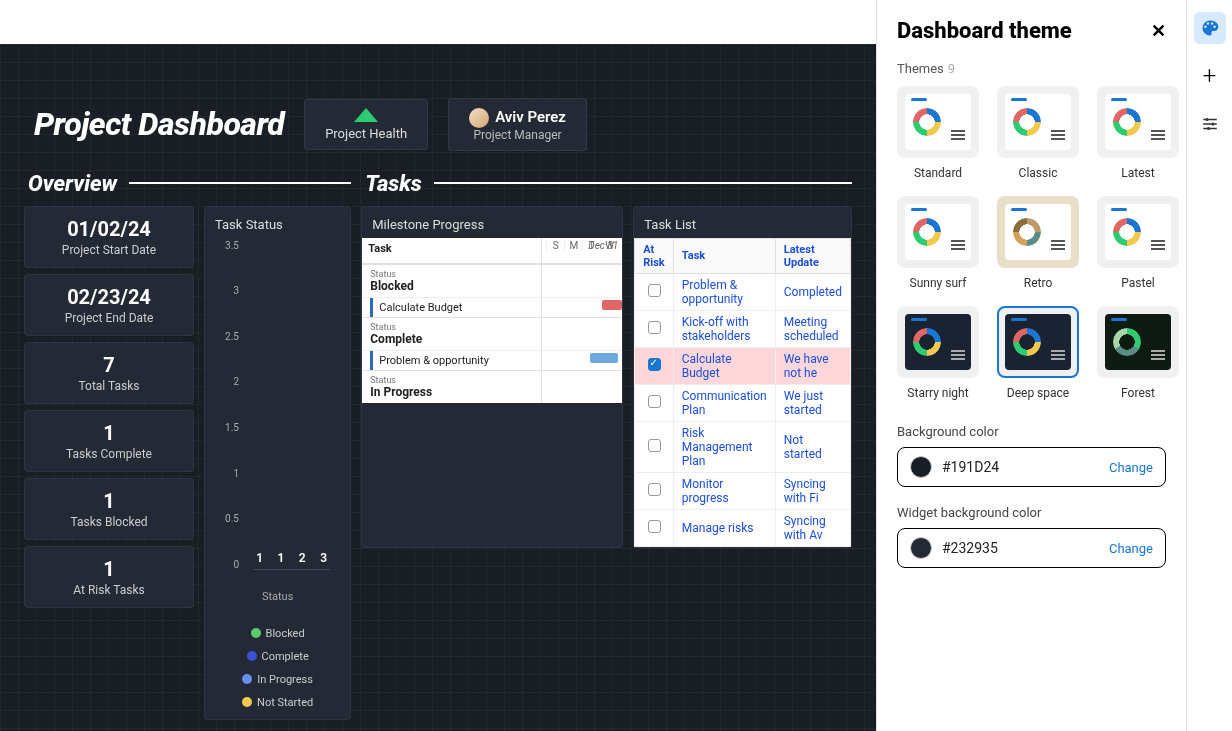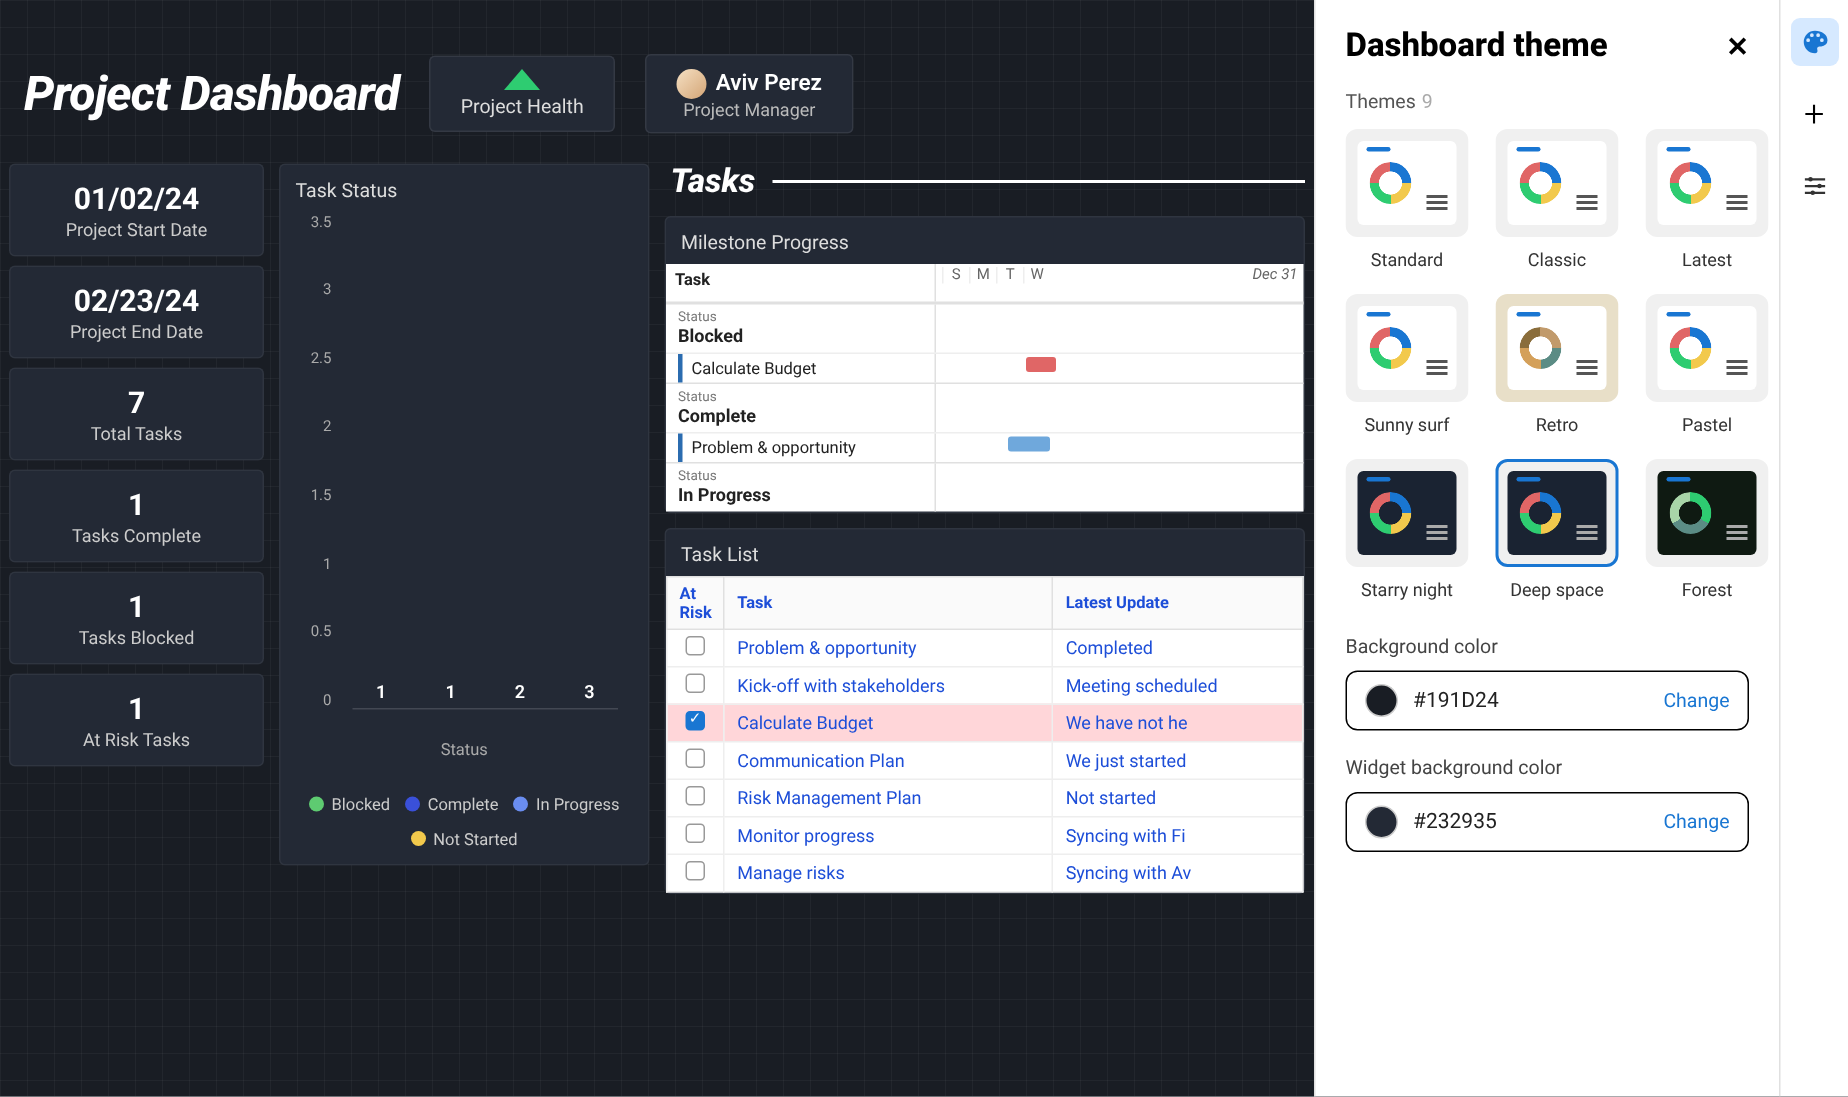--- a/index.html
+++ b/index.html
@@ -1,17 +1,17 @@
 <!DOCTYPE html>
 <html><head>
 <meta charset="utf-8">
 <style>
 * { margin:0; padding:0; box-sizing:border-box; font-family:-apple-system,BlinkMacSystemFont,"Segoe UI",Roboto,sans-serif; }
 body { background:#fff; display:flex; width:1232px; height:731px; overflow:hidden; }
-.dashboard { flex:1; background:#191D24; background-image:linear-gradient(rgba(255,255,255,0.04) 1px,transparent 1px),linear-gradient(90deg,rgba(255,255,255,0.04) 1px,transparent 1px); background-size:18px 18px; color:#fff; position:relative; padding:6px; }
+.dashboard { flex:1; background:#191D24; background-image:linear-gradient(rgba(255,255,255,0.04) 1px,transparent 1px),linear-gradient(90deg,rgba(255,255,255,0.04) 1px,transparent 1px); background-size:18px 18px; color:#fff; position:relative; padding:24px;margin-top:44px; }
 .header { display:flex; align-items:center; gap:20px; margin:30px 10px 20px; }
 .title { font-size:32px; font-weight:800; font-style:italic; letter-spacing:-0.5px; }
 .header-card { background:#232935; border:1px solid rgba(255,255,255,0.08); border-radius:4px; padding:8px 20px; text-align:center; }
 .tri { width:0; height:0; border-left:12px solid transparent; border-right:12px solid transparent; border-bottom:14px solid #2ecc71; margin:0 auto 4px; }
 .hc-label { font-size:13px; color:#ddd; }
 .avatar { width:20px; height:20px; border-radius:50%; background:linear-gradient(135deg,#f5e0c3,#d4a576); display:inline-block; vertical-align:middle; margin-right:6px; }
 .user-name { font-weight:600; font-size:15px; }
 .user-role { font-size:12px; color:#bbb; }
 .sections { display:flex; gap:10px; }
 .section { flex:1; }
@@ -28,21 +28,21 @@
 .chart-area { position:relative; height:330px; margin-left:28px; margin-bottom:20px; }
 .y-axis { position:absolute; left:-28px; top:0; bottom:0; display:flex; flex-direction:column-reverse; justify-content:space-between; font-size:10px; color:#aaa; width:24px; text-align:right; }
 .bars { position:absolute; left:10px; right:10px; bottom:0; height:100%; display:flex; align-items:flex-end; justify-content:space-around; gap:8px; border-bottom:1px solid rgba(255,255,255,0.15); }
 .bar-wrap { flex:1; display:flex; flex-direction:column; align-items:center; max-width:60px; }
 .bar-lbl { font-size:12px; color:#fff; font-weight:600; margin-bottom:4px; }
 .bar { width:100%; border-radius:2px 2px 0 0; }
 .x-lbl { text-align:center; font-size:11px; color:#aaa; margin-top:6px; }
 .legend { display:flex; gap:10px; justify-content:center; margin-top:24px; flex-wrap:wrap; }
 .leg-item { display:flex; align-items:center; gap:5px; font-size:11px; color:#ccc; }
 .leg-dot { width:10px; height:10px; border-radius:50%; }
-.tasks-body { display:flex; flex-direction:column; gap:10px; }
+.tasks-body { display:flex; gap:10px; }
 .widget { background:#232935; border:1px solid rgba(255,255,255,0.06); border-radius:4px; }
 .widget-title { font-size:13px; color:#ddd; padding:10px 10px 6px; }
 .gantt { background:#fff; color:#222; font-size:12px; }
 .gantt-head { display:flex; height:26px; border-bottom:1px solid #e0e0e0; }
 .gantt-left { width:180px; border-right:1px solid #e0e0e0; padding:4px 6px; font-weight:700; font-size:11px; }
 .gantt-right { flex:1; position:relative; font-size:10px; color:#555; padding:2px 4px; }
 .group-row { display:flex; border-top:1px solid #e0e0e0; }
 .group-cell { width:180px; border-right:1px solid #e0e0e0; padding:4px 8px; }
 .group-sub { font-size:9px; color:#777; }
 .group-name { font-weight:700; font-size:12px; }
@@ -102,20 +102,24 @@
       <div class="hc-label">Project Health</div>
     </div>
     <div class="header-card">
       <div><span class="avatar"></span><span class="user-name">Aviv Perez</span></div>
       <div class="user-role">Project Manager</div>
     </div>
   </div>
 
   <div class="sections">
     <div class="section">
+      <div class="sec-head">
+        <div class="sec-title">Overview</div>
+        <div class="sec-line"></div>
+      </div>
       <div class="overview-body">
         <div class="stats" id="stats">
             <div class="stat">
               <div class="stat-val">01/02/24</div>
               <div class="stat-lbl">Project Start Date</div>
             </div>
             <div class="stat">
               <div class="stat-val">02/23/24</div>
               <div class="stat-lbl">Project End Date</div>
             </div>

